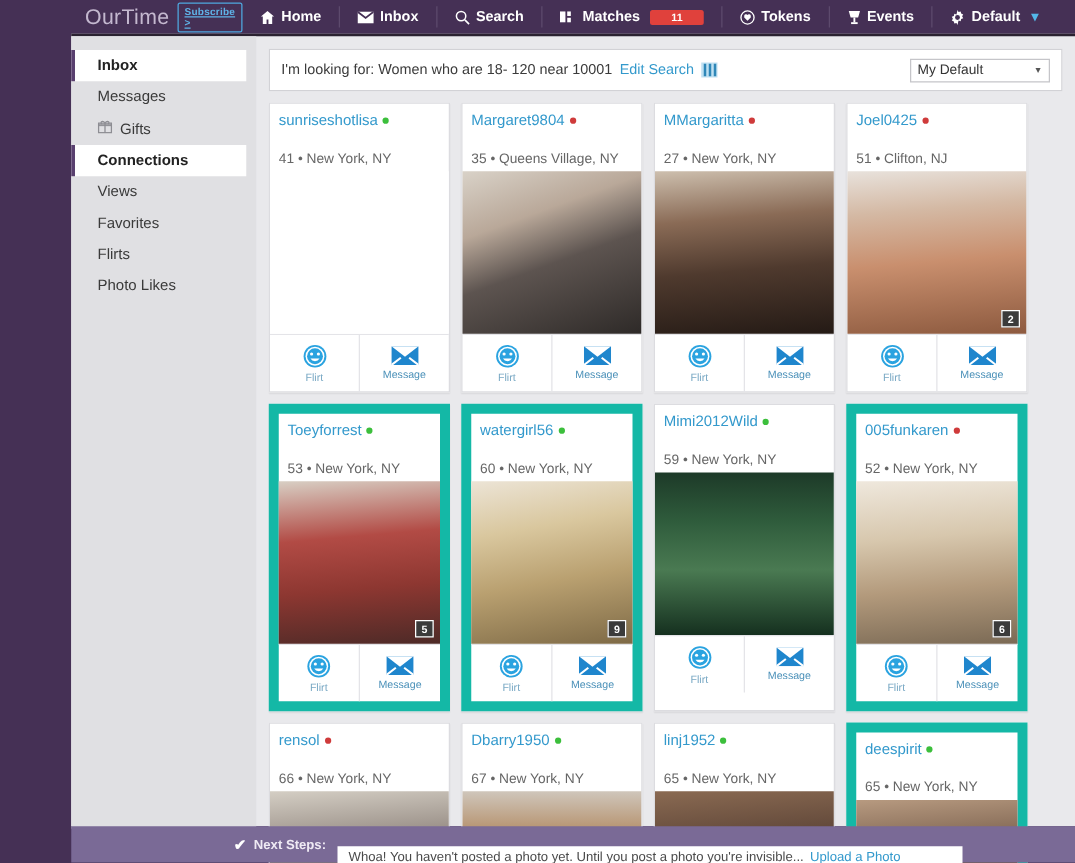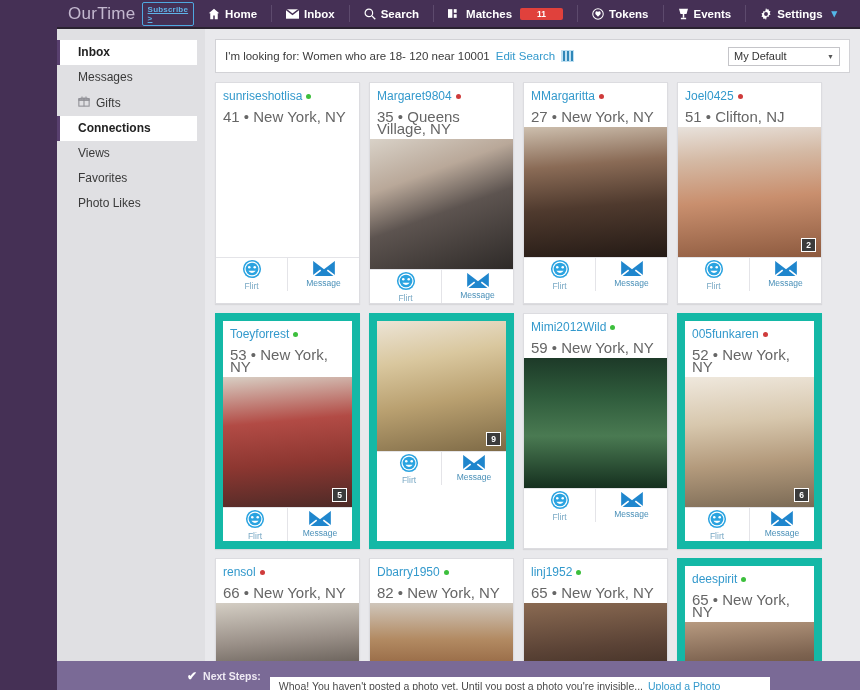--- a/index.html
+++ b/index.html
@@ -132,30 +132,30 @@
   .card.sel { border:8px solid #14b8a6; }
   .card-head { padding:6px 7px 4px 7px; }
   .uname {
     font-size:12px; color:#3399cc;
     display:flex; align-items:center; gap:4px;
     line-height:14px; white-space:nowrap; overflow:hidden;
   }
   .dot { width:5px; height:5px; border-radius:50%; display:inline-block; }
   .dot.online { background:#3cbf3c; }
   .dot.offline { background:#cf3b3b; }
-  .meta { font-size:15px; color:#666; margin-top:8px; line-height:12px; }
+  .meta { font-size:11px; color:#666; margin-top:18px; line-height:12px; }
   .photo { height:130px; position:relative; overflow:hidden; background:#fff; }
   .photo.empty { background:#fff; }
   .pbadge {
     position:absolute; right:5px; bottom:5px;
     background:#3b3b3b; color:#fff; font-size:8.5px; font-weight:bold;
     padding:1px 4px; border:1px solid #fff;
   }
   .actions {
-    display:flex; border-top:1px solid #e4e4e8; height:34px;
+    display:flex; border-top:1px solid #e4e4e8; height:46px;
   }
   .act {
     flex:1; display:flex; flex-direction:column;
     align-items:center; justify-content:center; gap:2px;
     cursor:pointer; font-size:8.5px; color:#7fb9d8;
   }
   .act + .act { border-left:1px solid #e4e4e8; }
   .act .lbl2 { color:#78a8c4; }
   .act.msg .lbl2 { color:#4a90b8; }
   .ph2 { background:linear-gradient(160deg,#d9d2c8 0%,#b9a899 30%,#5d5450 55%,#2e2a28 100%); }
@@ -266,21 +266,21 @@
         <span class="lbl">Events</span>
       </div>
       <div class="navsep"></div>
       <div class="navitem">
         <span class="icon">
           <svg width="12" height="12" viewBox="0 0 16 16">
             <path fill="#fff" d="M8 0l1.1 2.1 2.3-.6.5 2.3 2.2.9-1.2 2 1.2 2-2.2.9-.5 2.3-2.3-.6L8 16l-1.1-2.1-2.3.6-.5-2.3-2.2-.9 1.2-2-1.2-2 2.2-.9.5-2.3 2.3.6z"></path>
             <circle cx="8" cy="8" r="2.6" fill="#453055"></circle>
           </svg>
         </span>
-        <span class="lbl">Settings</span>
+        <span class="lbl">Default</span>
         <span class="caret-down">▾</span>
       </div>
     </div>
 </div>
 
 <div class="shell">
 
   <div class="sidebar">
     <div id="sideitems">
         <div class="side-item active">
@@ -301,20 +301,23 @@
         <div class="side-item active">
           <span>Connections</span>
         </div>
         <div class="side-item">
           <span>Views</span>
         </div>
         <div class="side-item">
           <span>Favorites</span>
         </div>
         <div class="side-item">
+          <span>Flirts</span>
+        </div>
+        <div class="side-item">
           <span>Photo Likes</span>
         </div>
       </div>
   </div>
 
   <div class="main">
 
     <div class="searchbar">
       <div class="left">
         <span>I'm looking for: Women who are 18- 120 near 10001</span>
@@ -503,20 +506,27 @@
                   <rect x="0" y="0" width="26" height="18" fill="#1f86cd"></rect>
                   <path d="M0 0l13 10L26 0" fill="#fff"></path>
                   <path d="M0 18l9-7M26 18l-9-7" stroke="#fff" stroke-width="2" fill="none"></path>
                 </svg>
               </span>
               <span class="lbl2">Message</span>
             </div>
           </div>
         </div>
         <div class="card sel">
+          <div class="card-head">
+            <div class="uname">
+              <span>watergirl56</span>
+              <span class="dot online"></span>
+            </div>
+            <div class="meta"><span>60</span> • <span>New York, NY</span></div>
+          </div>
           <div class="photo ph6">
             <span class="pbadge">9</span>
           </div>
           <div class="actions">
             <div class="act">
               <span class="icon">
                 <svg width="20" height="20" viewBox="0 0 22 22">
                   <circle cx="11" cy="11" r="10" fill="#2aa3e0"></circle>
                   <circle cx="11" cy="11" r="8.3" fill="#fff"></circle>
                   <circle cx="11" cy="11" r="7" fill="#2aa3e0"></circle>
@@ -620,21 +630,21 @@
             <div class="meta"><span>66</span> • <span>New York, NY</span></div>
           </div>
           <div class="photo ph10"></div>
         </div>
         <div class="card">
           <div class="card-head">
             <div class="uname">
               <span>Dbarry1950</span>
               <span class="dot online"></span>
             </div>
-            <div class="meta"><span>82</span> • <span>New York, NY</span></div>
+            <div class="meta"><span>67</span> • <span>New York, NY</span></div>
           </div>
           <div class="photo ph4"></div>
         </div>
         <div class="card">
           <div class="card-head">
             <div class="uname">
               <span>linj1952</span>
               <span class="dot online"></span>
             </div>
             <div class="meta"><span>65</span> • <span>New York, NY</span></div>

